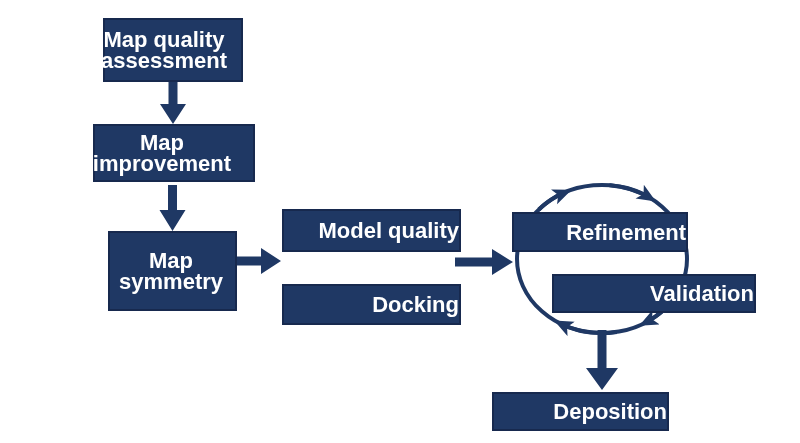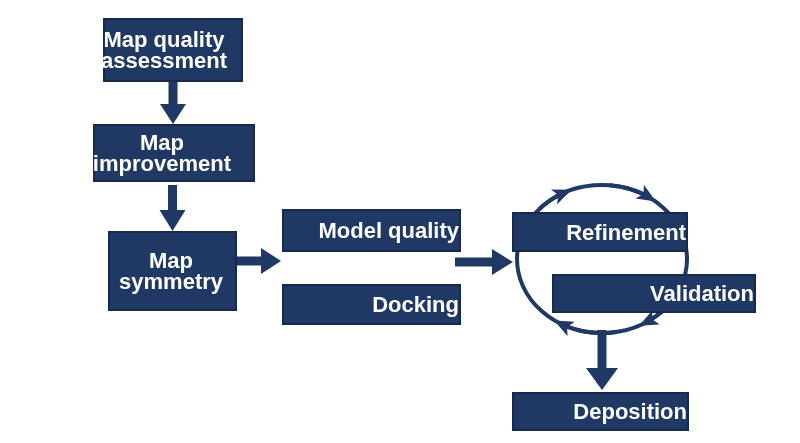--- a/index.html
+++ b/index.html
@@ -25,21 +25,21 @@
     box-sizing:border-box;
   }
   
   #n-map-quality     {left:103px;top:18px; width:140px;height:64px;padding:0 14px;}
   #n-map-improvement {left:93px; top:124px;width:162px;height:58px;padding:0 22px;}
   #n-map-symmetry    {left:108px;top:231px;width:129px;height:80px;padding:0 12px;}
   #n-model-building  {left:282px;top:209px;width:179px;height:43px;}
   #n-docking         {left:282px;top:284px;width:179px;height:41px;}
   #n-refinement      {left:512px;top:212px;width:176px;height:40px;}
   #n-validation      {left:512px;top:274px;width:204px;height:39px;margin-left:40px;}
-  #n-deposition      {left:512px;top:392px;width:177px;height:39px;}
+  #n-deposition      {left:492px;top:392px;width:177px;height:39px;}
 </style>
 </head>
 <body>
 
 <div id="canvas">
 
   <svg id="flow-svg" width="800" height="443" viewBox="0 0 800 443">
     <defs>
       <marker id="ah" markerUnits="userSpaceOnUse" markerWidth="20" markerHeight="17" refX="13" refY="8" orient="auto">
         <path class="cycle-head" d="M0,0 L19,8 L0,16 L4.5,8 Z"></path>

